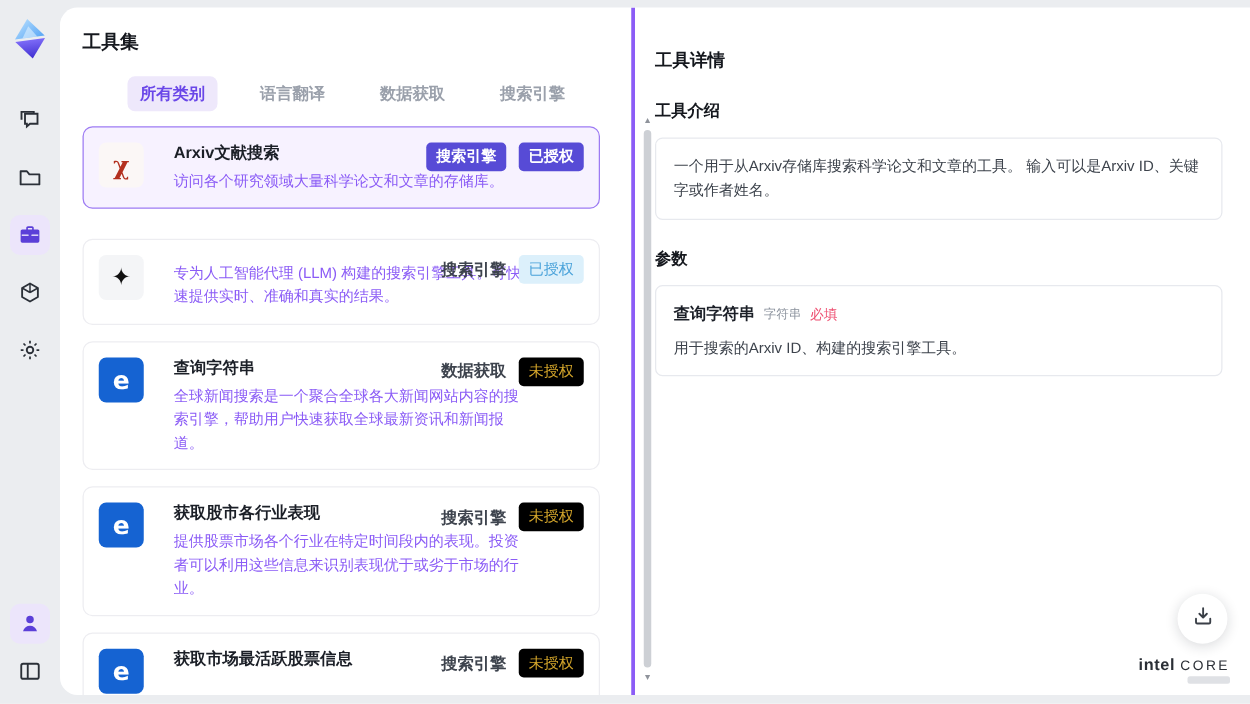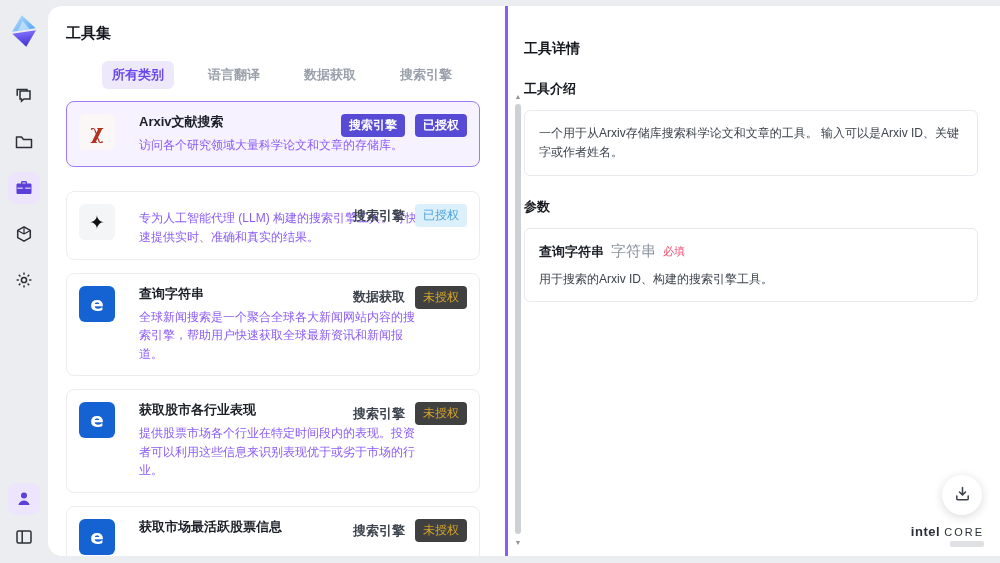--- a/index.html
+++ b/index.html
@@ -34,36 +34,36 @@
   .tool-ico .spark { color:#111; font-size:19px; }
   .tool-ico .eglyph { color:#fff; font-size:20px; font-weight:bold; font-family:"DejaVu Sans",sans-serif; }
   .tool-body { margin-left:24px; max-width:282px; }
   .tool-title { font-size:13px; font-weight:bold; color:#1b1f27; line-height:1.3; }
   .tool-desc { font-size:12px; color:#8b5cf6; line-height:1.55; margin-top:5px; }
   .tool-meta { position:absolute; top:12px; right:12px; display:flex; align-items:center; gap:10px; }
   .cat-label { font-size:13px; color:#3d434d; font-weight:bold; }
   .badge { font-size:12px; padding:3px 8px; border-radius:4px; white-space:nowrap; }
   .badge.solid { background:#574bd6; color:#fff; font-weight:bold; }
   .badge.cyan { background:#dcf0fb; color:#4ba3da; }
-  .badge.yellow { background:#404040; color:#d2a42a; }
+  .badge.yellow { background:#000000; color:#d2a42a; }
 
   
   .list-scrollbar { position:absolute; left:466px; top:86px; bottom:8px; width:8px; }
   .sb-arrow { width:8px; height:10px; color:#8f939b; font-size:7px; line-height:10px; text-align:center; cursor:pointer; }
   .sb-thumb { position:absolute; top:12px; bottom:14px; left:1px; width:6px; background:#cdd0d5; border-radius:3px; cursor:pointer; }
 
   
   .col-detail { position:absolute; left:457px; top:0; bottom:0; right:0; border-left:3px solid #8b5cf6; padding:34px 22px 0 16px; }
   .detail-title { font-size:14px; font-weight:bold; color:#15181e; }
   .section-h { font-size:13px; font-weight:bold; color:#15181e; margin-top:22px; }
   .info-box { margin-top:12px; border:1px solid #e7e9ee; border-radius:6px; padding:13px 14px; }
   .info-text { font-size:12px; color:#3d434c; line-height:1.6; }
   .param-head { display:flex; align-items:center; gap:7px; }
   .param-name { font-size:13px; font-weight:bold; color:#1b1f27; }
-  .param-type { font-size:15px; color:#8a919c; }
+  .param-type { font-size:10px; color:#8a919c; }
   .param-req { font-size:11px; color:#ee4f71; }
   .param-desc { font-size:12px; color:#3d434c; margin-top:9px; line-height:1.5; }
 
   
   .fab { position:absolute; right:18px; bottom:48px; width:40px; height:40px; border-radius:50%; background:#fff; box-shadow:0 2px 10px rgba(20,24,40,.16); display:flex; align-items:center; justify-content:center; cursor:pointer; z-index:6; }
   .brand { position:absolute; right:16px; bottom:16px; text-align:right; z-index:6; }
   .brand-row { font-size:13px; color:#2b2f36; letter-spacing:.5px; }
   .brand-row .b1 { font-weight:bold;margin-left:40px; }
   .brand-row .b2 { font-weight:normal; letter-spacing:2px; font-size:11px; }
   .brand-sub { margin-top:2px; margin-left:auto; width:34px; height:6px; border-radius:2px; background:#dfe1e5; }

